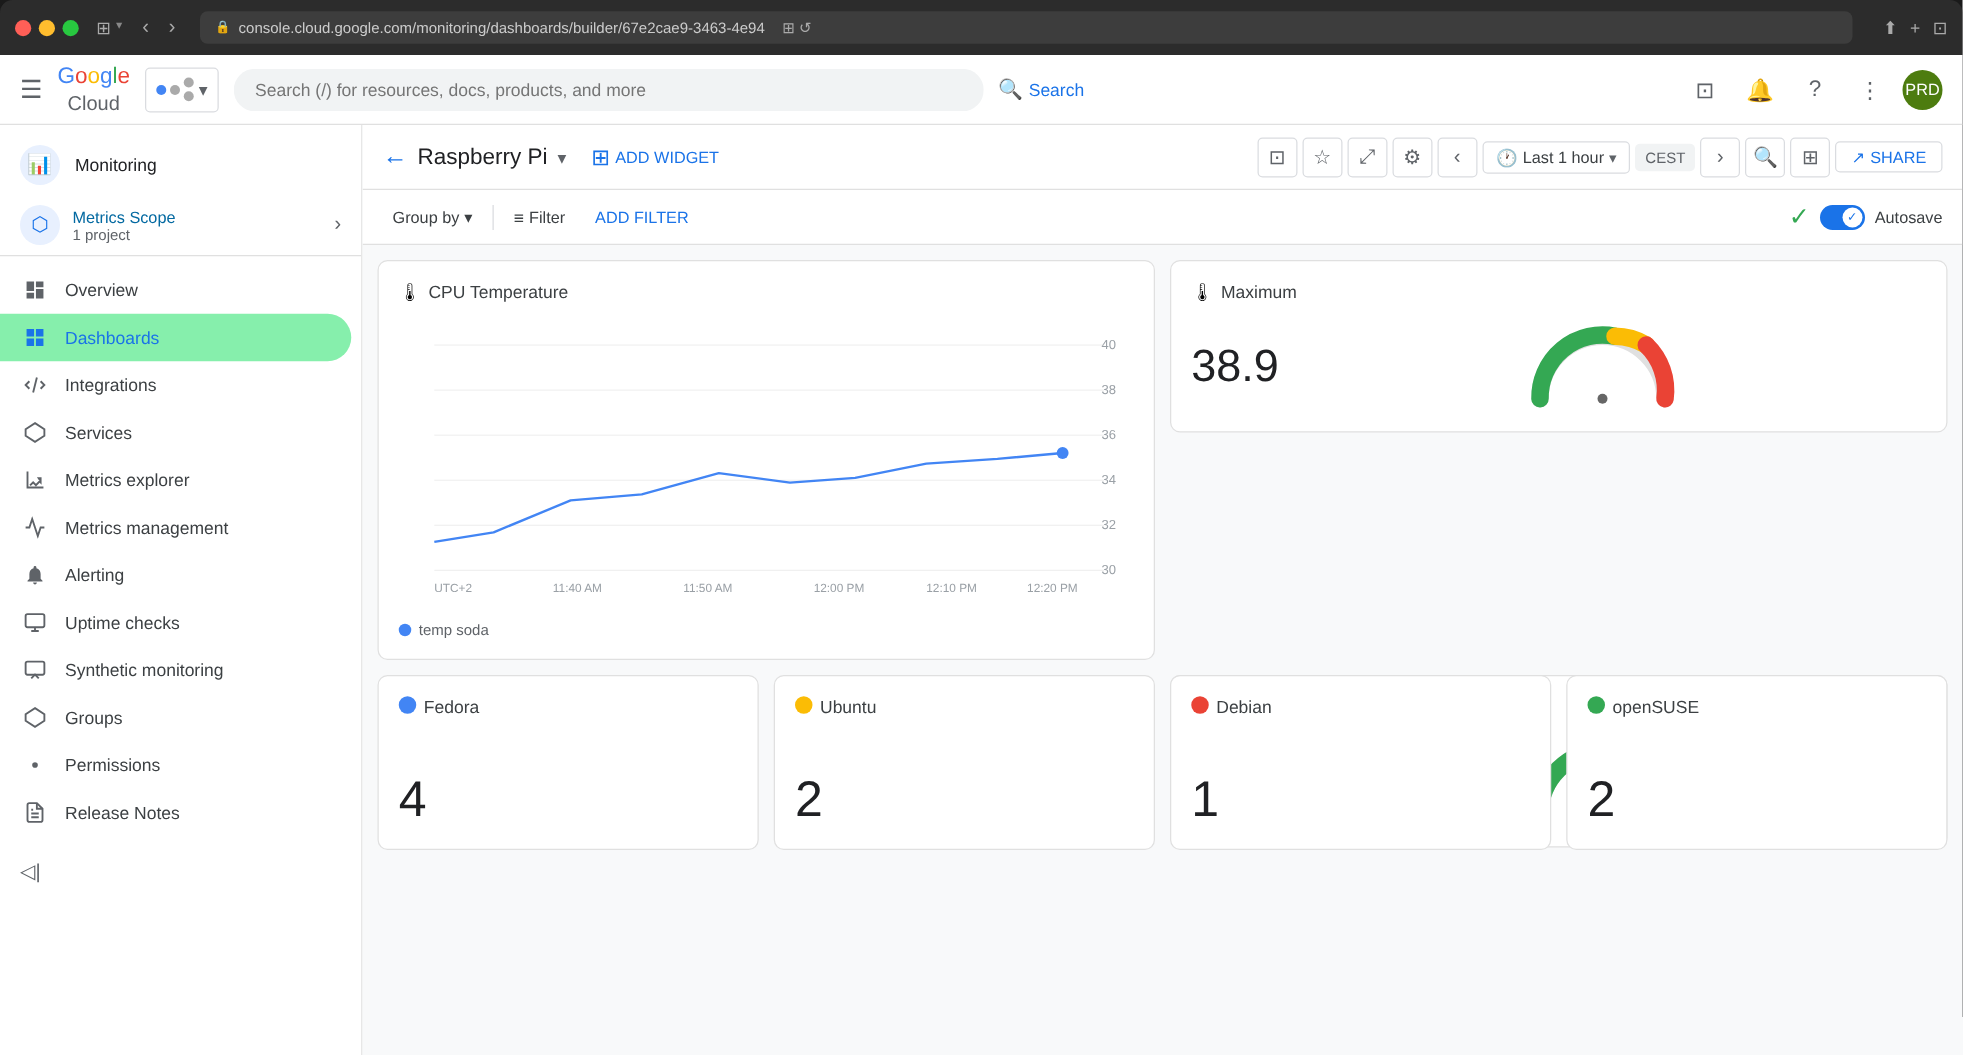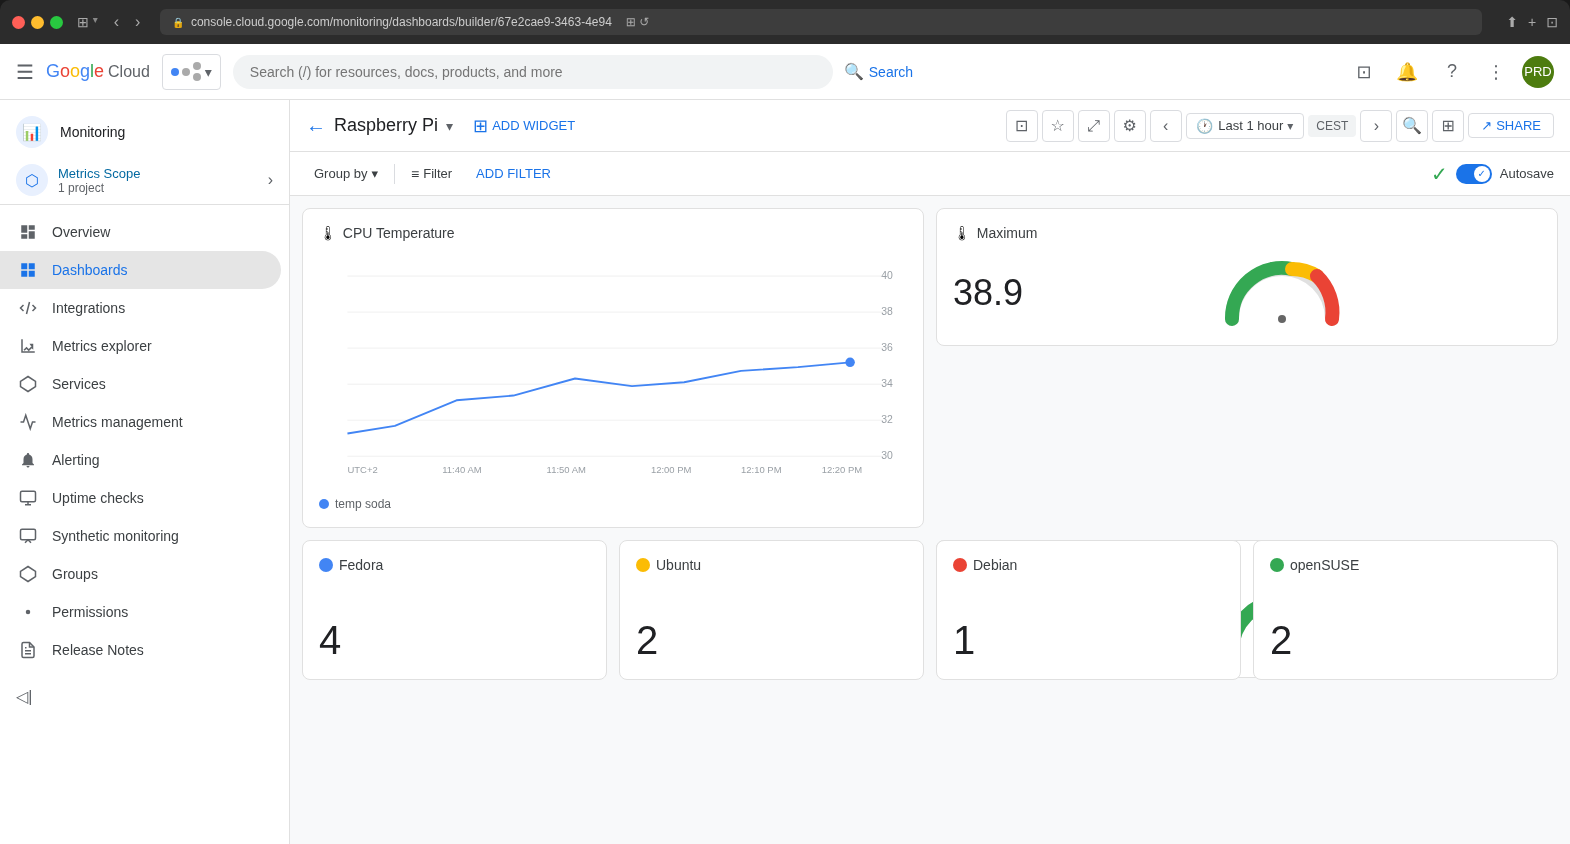--- a/index.html
+++ b/index.html
@@ -18,21 +18,21 @@
     .url-bar { flex: 1; background: #3d3d3d; border-radius: 6px; padding: 6px 12px; color: #ddd; font-size: 12px; display: flex; align-items: center; gap: 6px; margin: 0 8px; }
     .url-bar-icon { font-size: 10px; color: #aaa; }
     .browser-actions { display: flex; gap: 10px; color: #aaa; font-size: 16px; margin-left: 8px; }
 
     
     .app-wrapper { background: #fff; width: 100%; height: 800px; display: flex; flex-direction: column; }
 
     
     .top-bar { height: 56px; background: #fff; display: flex; align-items: center; padding: 0 16px; gap: 12px; border-bottom: 1px solid #e0e0e0; }
     .hamburger { font-size: 20px; color: #5f6368; cursor: pointer; }
-    .logo { display: flex; align-items: center; gap: 4px; }
+    .logo { display: flex; align-items: center; gap: 4px; flex-direction: column; }
     .logo-g { color: #4285f4; }
     .logo-o1 { color: #ea4335; }
     .logo-o2 { color: #fbbc05; }
     .logo-g2 { color: #4285f4; }
     .logo-l { color: #34a853; }
     .logo-e { color: #ea4335; }
     .logo-cloud { color: #5f6368; font-weight: 400; }
     .project-selector { display: flex; align-items: center; gap: 4px; border: 1px solid #dadce0; border-radius: 4px; padding: 4px 8px; cursor: pointer; height: 36px; }
     .project-dots { display: flex; gap: 3px; align-items: center; }
     .project-dot { width: 8px; height: 8px; border-radius: 50%; }
@@ -50,21 +50,21 @@
 
     
     .main-content { display: flex; flex: 1; overflow: hidden; }
 
     
     .sidebar { width: 290px; background: #fff; border-right: 1px solid #e0e0e0; display: flex; flex-direction: column; overflow-y: auto; }
     .sidebar-header { padding: 16px 16px 8px; display: flex; align-items: center; gap: 12px; }
     .sidebar-header-icon { width: 32px; height: 32px; background: #e8f0fe; border-radius: 50%; display: flex; align-items: center; justify-content: center; color: #1a73e8; font-size: 16px; }
     .sidebar-section { padding: 8px 0; }
     .sidebar-item { display: flex; align-items: center; gap: 12px; padding: 10px 16px; cursor: pointer; color: #3c4043; font-size: 14px; border-radius: 0 24px 24px 0; margin-right: 8px; }
-    .sidebar-item.active { background: #e5e5e5; color: #1a73e8; }
+    .sidebar-item.active { background: #86efac; color: #1a73e8; }
     .sidebar-item-icon { font-size: 18px; color: #5f6368; width: 24px; display: flex; align-items: center; justify-content: center; }
     .sidebar-item.active .sidebar-item-icon { color: #1a73e8; }
     .sidebar-header-info { flex: 1; }
     .sidebar-header-title { font-size: 14px; font-weight: 500; color: #202124; }
     .collapse-btn { display: flex; align-items: center; gap: 8px; padding: 10px 16px; cursor: pointer; color: #5f6368; font-size: 14px; }
 
     
     .dashboard { flex: 1; display: flex; flex-direction: column; background: #f8f9fa; overflow: hidden; }
     .dashboard-header { background: #fff; padding: 8px 16px; display: flex; align-items: center; gap: 8px; border-bottom: 1px solid #e0e0e0; height: 52px; }
     .back-btn { color: #1a73e8; font-size: 20px; cursor: pointer; }
@@ -104,21 +104,21 @@
     .chart-area { flex: 1; position: relative; min-height: 200px; }
     .chart-legend { display: flex; align-items: center; gap: 6px; margin-top: 8px; }
     .legend-dot { width: 10px; height: 10px; border-radius: 50%; background: #4285f4; }
     .legend-label { font-size: 12px; color: #5f6368; }
 
     
     .gauge-value { font-size: 36px; font-weight: 400; color: #202124; margin-top: 8px; }
 
     
     .metric-card { background: #fff; border-radius: 8px; border: 1px solid #e0e0e0; padding: 16px; display: flex; flex-direction: column; }
-    .metric-title-row { display: flex; align-items: center; gap: 6px; margin-bottom: 8px; }
+    .metric-title-row { display: flex; gap: 6px; margin-bottom: 8px; }
     .metric-badge-dot { width: 14px; height: 14px; border-radius: 50%; }
     .metric-dot-blue { background: #4285f4; }
     .metric-dot-yellow { background: #fbbc05; }
     .metric-dot-red { background: #ea4335; }
     .metric-dot-green { background: #34a853; }
     .metric-name { font-size: 14px; font-weight: 500; color: #3c4043; }
     .metric-value { font-size: 40px; font-weight: 300; color: #202124; margin-top: auto; padding-top: 20px; }
 
     
     .dashboard-grid { flex: 1; padding: 12px; display: grid; grid-template-columns: 1fr 1fr 1fr 1fr; grid-template-rows: 320px 140px; gap: 12px; overflow-y: auto; }
@@ -238,33 +238,33 @@
         <div class="sidebar-item">
           <div class="sidebar-item-icon">
             <svg width="18" height="18" viewBox="0 0 24 24" fill="none" stroke="currentColor" stroke-width="2">
                 <path d="M18 8l4 4-4 4M6 8l-4 4 4 4M14 4l-4 16"></path>
               </svg>
           </div>
           <span>Integrations</span>
         </div>
         <div class="sidebar-item">
           <div class="sidebar-item-icon">
+            <svg width="18" height="18" viewBox="0 0 24 24" fill="none" stroke="currentColor" stroke-width="2">
+                <polygon points="12 2 22 8.5 22 15.5 12 22 2 15.5 2 8.5 12 2"></polygon>
+              </svg>
+          </div>
+          <span>Services</span>
+        </div>
+        <div class="sidebar-item">
+          <div class="sidebar-item-icon">
             <svg width="18" height="18" viewBox="0 0 24 24" fill="currentColor">
                 <path d="M3 3v18h18v-2H5V3H3zm14 9l-4 4-3-3-4 4 1.4 1.4L10 16l3 3 4-4 2 2V9h-5l2 3z"></path>
               </svg>
           </div>
           <span>Metrics explorer</span>
-        </div>
-        <div class="sidebar-item">
-          <div class="sidebar-item-icon">
-            <svg width="18" height="18" viewBox="0 0 24 24" fill="none" stroke="currentColor" stroke-width="2">
-                <polygon points="12 2 22 8.5 22 15.5 12 22 2 15.5 2 8.5 12 2"></polygon>
-              </svg>
-          </div>
-          <span>Services</span>
         </div>
         <div class="sidebar-item">
           <div class="sidebar-item-icon">
             <svg width="18" height="18" viewBox="0 0 24 24" fill="none" stroke="currentColor" stroke-width="2">
                 <polyline points="22 12 18 12 15 21 9 3 6 12 2 12"></polyline>
               </svg>
           </div>
           <span>Metrics management</span>
         </div>
         <div class="sidebar-item">

